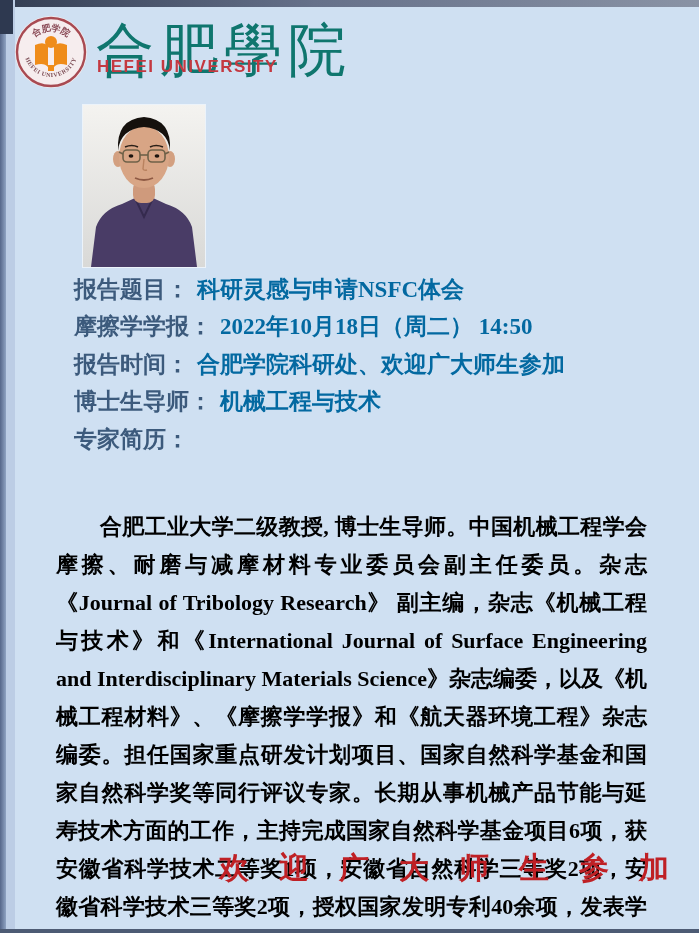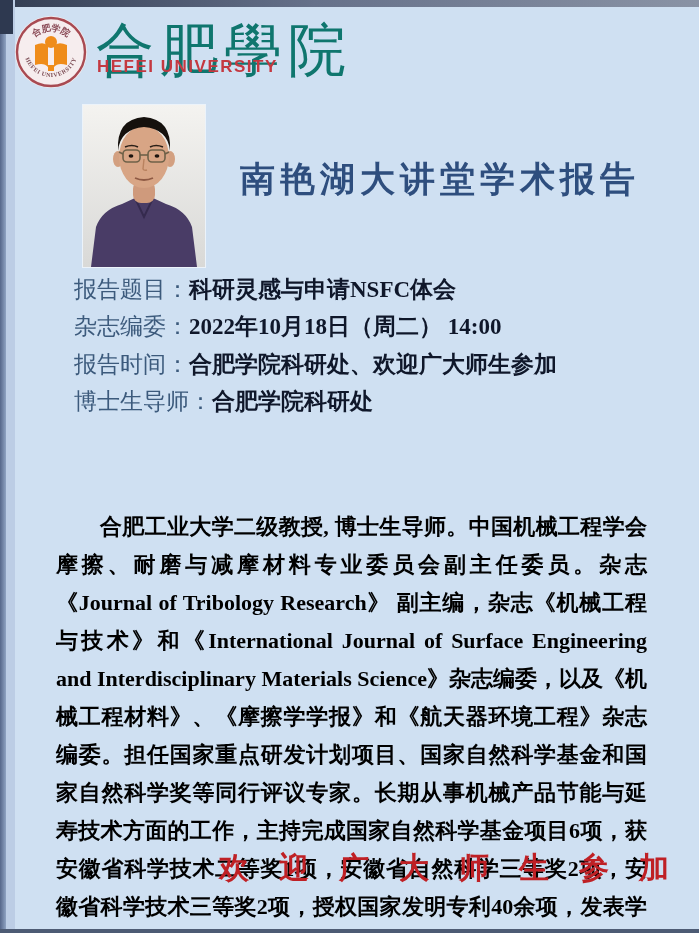--- a/index.html
+++ b/index.html
@@ -34,22 +34,22 @@
   .photo{position:absolute;left:83px;top:105px;width:122px;height:162px;
     box-shadow:0 0 0 1px rgba(255,255,255,.6);}
 
   
   .title{position:absolute;left:240px;top:156px;
     font-size:35px;font-weight:700;color:#2e4e7e;letter-spacing:5px;white-space:nowrap;}
 
   
   .info{position:absolute;left:74px;top:271px;width:600px;}
   .row{height:37.4px;line-height:37.4px;white-space:nowrap;font-size:23px;}
-  .row .lbl{color:#3c5a7c;font-weight:400;}
-  .row .val{color:#0f172a;font-weight:600;margin-left:0;}
+  .row .lbl{color:#3c5a7c;font-weight:700;}
+  .row .val{color:#0369a1;font-weight:600;margin-left:8px;}
 
   
   .bio{position:absolute;left:56px;top:508px;width:591px;
     font-size:22px;line-height:38px;font-weight:600;color:#000000;
     text-align:justify;text-indent:2em;}
 
   
   .welcome{position:absolute;left:0;top:848px;width:699px;
     text-align:right;text-indent:30px;
     font-size:30px;font-weight:700;color:#bf2025;letter-spacing:30px;white-space:nowrap;}
@@ -121,34 +121,36 @@
         <path d="M82,49 L86,47"></path>
     </g>
 
     <ellipse cx="48" cy="51" rx="2.4" ry="1.8" fill="#1c140f"></ellipse>
     <ellipse cx="74" cy="51" rx="2.4" ry="1.8" fill="#1c140f"></ellipse>
 
     <path d="M61,54 L60,64 Q61,66 64,65" stroke="#b9825f" stroke-width="1.4" fill="none"></path>
     <path d="M52,73 Q61,77 70,73" stroke="#8f5a44" stroke-width="1.8" fill="none"></path>
   </svg>
 
-  <div class="title">南艳湖大讲堂学术报告</div>
 
   <div class="info">
     <div class="row">
       <span class="lbl">报告题目：</span><span class="val">科研灵感与申请NSFC体会</span>
     </div>
     <div class="row">
-      <span class="lbl">杂志编委：</span><span class="val">2022年10月18日（周二） 14:00</span>
+      <span class="lbl">摩擦学学报：</span><span class="val">2022年10月18日（周二） 14:50</span>
     </div>
     <div class="row">
       <span class="lbl">报告时间：</span><span class="val">合肥学院科研处、欢迎广大师生参加</span>
     </div>
     <div class="row">
-      <span class="lbl">博士生导师：</span><span class="val">合肥学院科研处</span>
+      <span class="lbl">博士生导师：</span><span class="val">机械工程与技术</span>
+    </div>
+    <div class="row">
+      <span class="lbl">专家简历：</span><span class="val"></span>
     </div>
   </div>
 
   <div class="bio">合肥工业大学二级教授, 博士生导师。中国机械工程学会摩擦、耐磨与减摩材料专业委员会副主任委员。杂志《Journal of Tribology Research》 副主编，杂志《机械工程与技术》和《International Journal of Surface Engineering and Interdisciplinary Materials Science》杂志编委，以及《机械工程材料》、《摩擦学学报》和《航天器环境工程》杂志编委。担任国家重点研发计划项目、国家自然科学基金和国家自然科学奖等同行评议专家。长期从事机械产品节能与延寿技术方面的工作，主持完成国家自然科学基金项目6项，获安徽省科学技术二等奖1项，安徽省自然科学三等奖2项，安徽省科学技术三等奖2项，授权国家发明专利40余项，发表学术论文100余篇。</div>
 
   <div class="welcome">欢迎广大师生参加</div>
 
 </div>
 
 </body></html>

